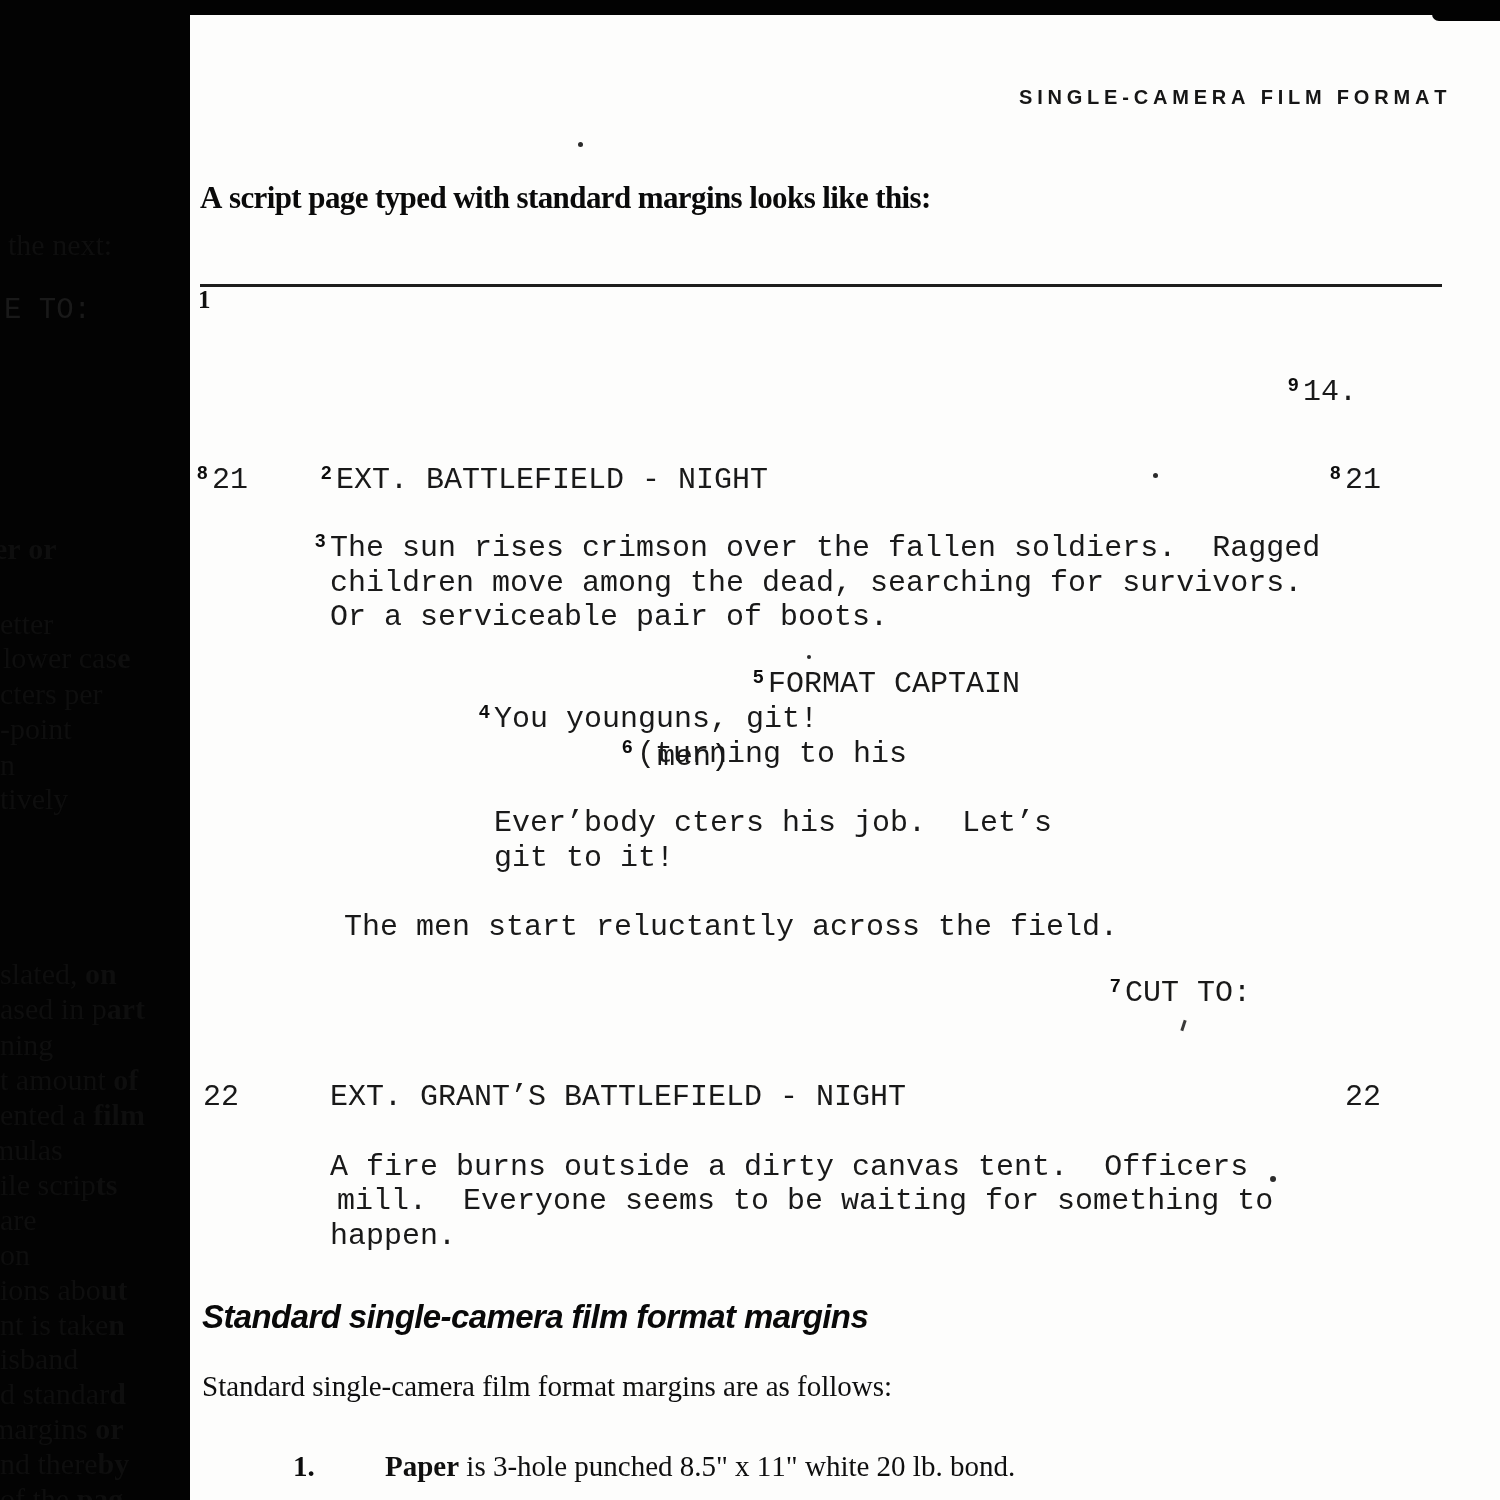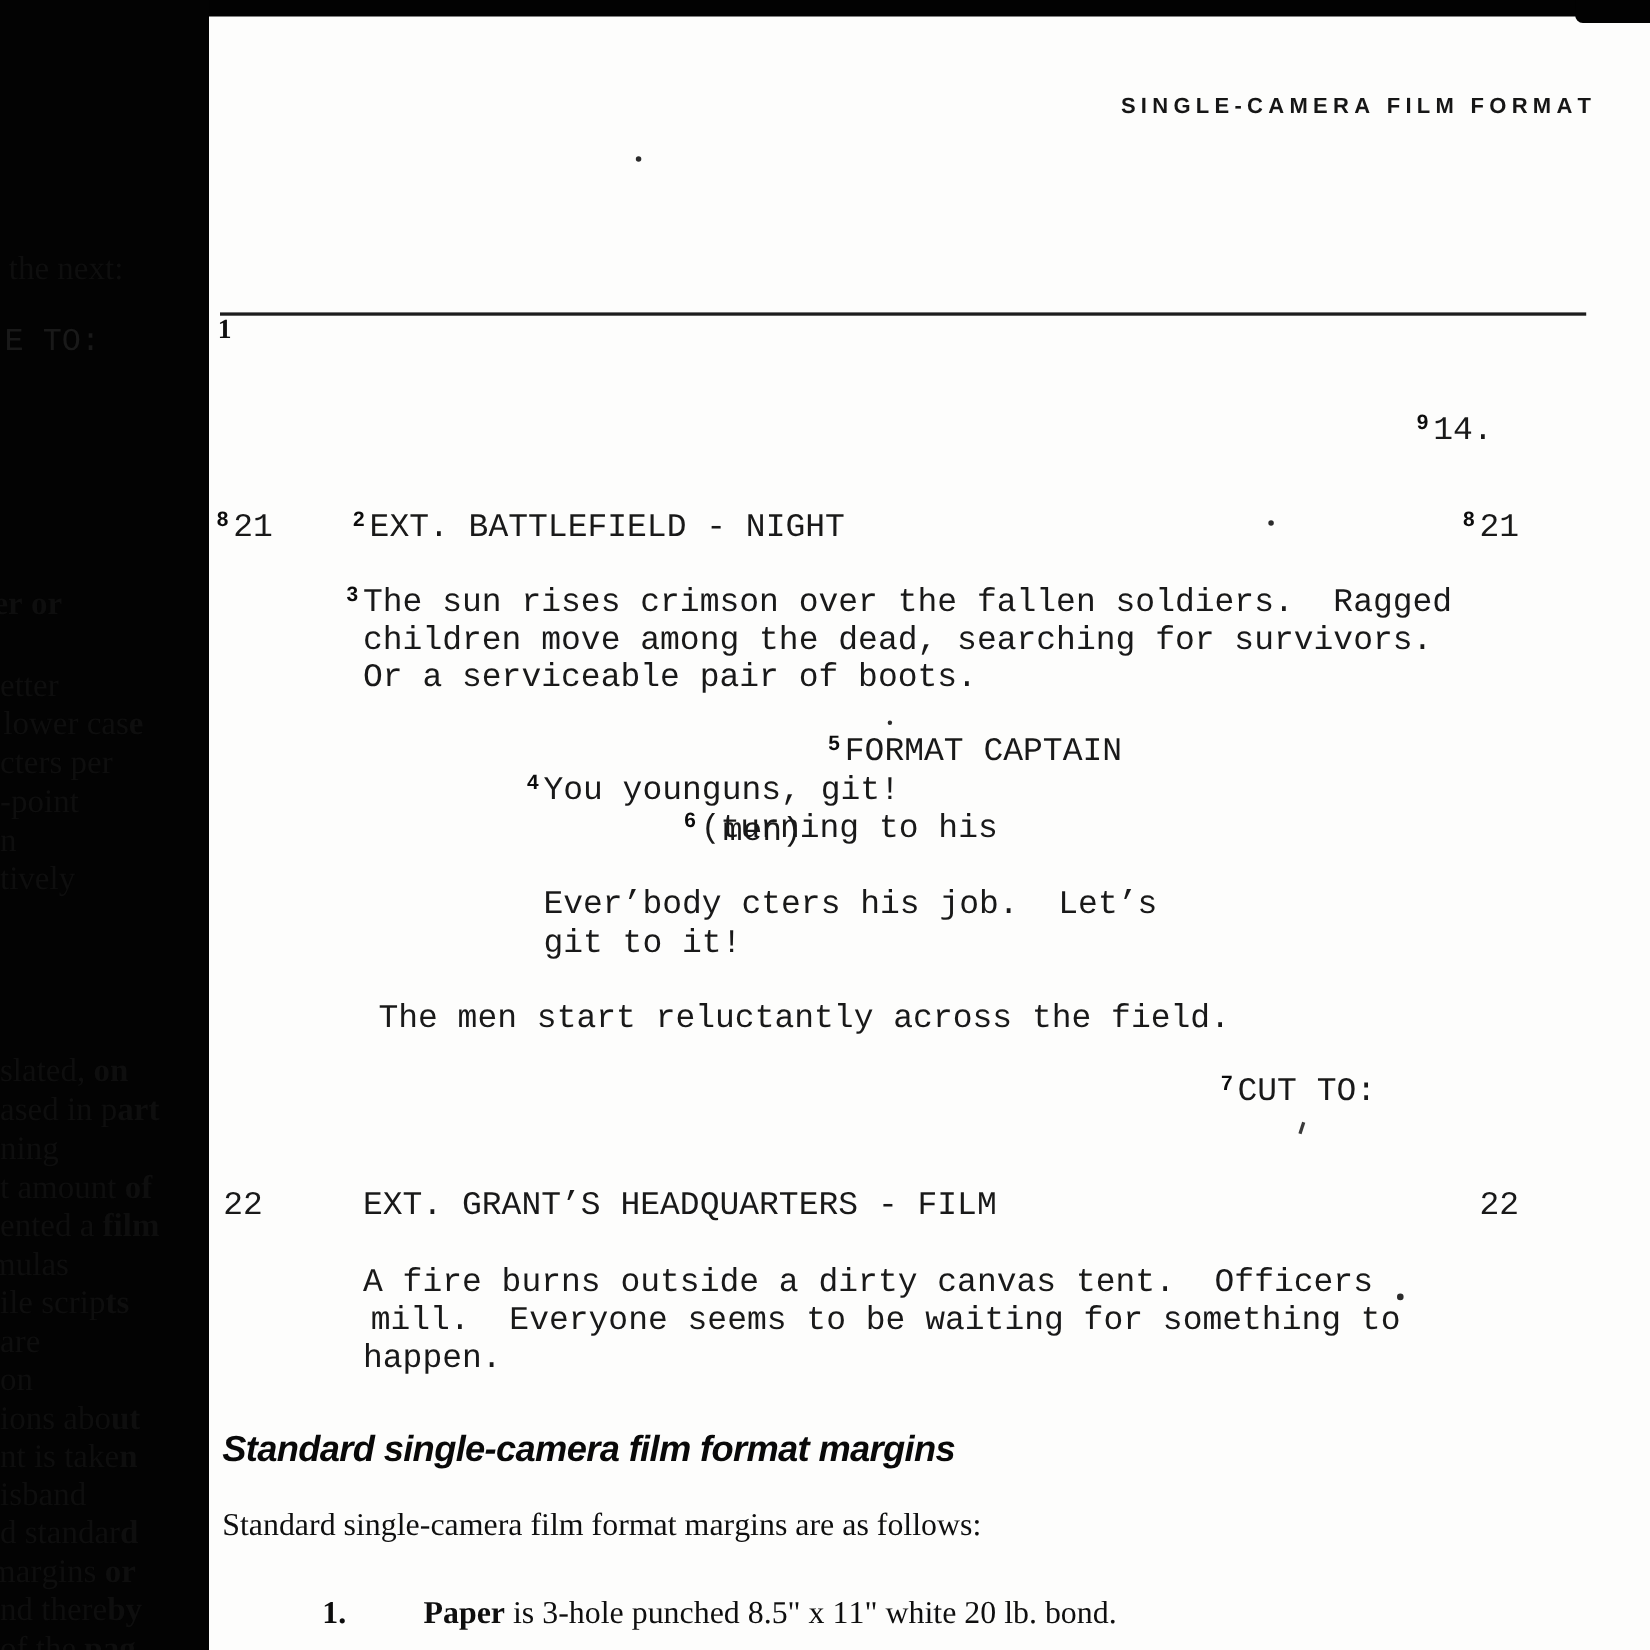--- a/index.html
+++ b/index.html
@@ -71,20 +71,21 @@
   <div class="lf" style="left:0px;top:1238px;"><span>on</span><b></b></div>
   <div class="lf" style="left:0px;top:1273px;"><span>ions abo</span><b>ut</b></div>
   <div class="lf" style="left:0px;top:1308px;"><span>nt is take</span><b>n</b></div>
   <div class="lf" style="left:0px;top:1342px;"><span>isband</span><b></b></div>
   <div class="lf" style="left:0px;top:1377px;"><span>d standar</span><b>d</b></div>
   <div class="lf" style="left:-9px;top:1412px;"><span>margins </span><b>or</b></div>
   <div class="lf" style="left:0px;top:1447px;"><span>nd there</span><b>by</b></div>
   <div class="lf" style="left:0px;top:1482px;"><span>of the </span><b>pag</b></div>
 
   <div class="running-header">SINGLE-CAMERA FILM FORMAT</div>
+  <div class="intro">A script page typed with standard margins looks like this:</div>
   <div class="rule"></div>
   <div class="rule-note">1</div>
 
   <div class="mono" style="left:1303px;top:376px;"><span class="note">9</span><span>14.</span></div>
 
   <div class="mono" style="left:212px;top:464px;"><span class="note">8</span><span>21</span></div>
   <div class="mono" style="left:336px;top:464px;"><span class="note">2</span><span>EXT. BATTLEFIELD - NIGHT</span></div>
   <div class="mono" style="left:1345px;top:464px;"><span class="note">8</span><span>21</span></div>
 
   <div class="mono" style="left:330px;top:532px;"><span class="note">3</span><span>The sun rises crimson over the fallen soldiers.  Ragged</span></div>
@@ -95,21 +96,21 @@
   <div class="mono" style="left:494px;top:703px;"><span class="note">4</span><span>You younguns, git!</span></div>
   <div class="mono" style="left:637px;top:738px;"><span class="note">6</span><span>(turning to his</span></div>
   <div class="mono" style="left:657px;top:741px;">men)</div>
   <div class="mono" style="left:494px;top:807px;">Ever’body cters his job.  Let’s</div>
   <div class="mono" style="left:494px;top:842px;">git to it!</div>
 
   <div class="mono" style="left:344px;top:911px;">The men start reluctantly across the field.</div>
   <div class="mono" style="left:1125px;top:977px;"><span class="note">7</span><span>CUT TO:</span></div>
 
   <div class="mono" style="left:203px;top:1081px;">22</div>
-  <div class="mono" style="left:330px;top:1081px;">EXT. GRANT’S HEADQUARTERS - FILM</div>
+  <div class="mono" style="left:330px;top:1081px;">EXT. GRANT’S BATTLEFIELD - NIGHT</div>
   <div class="mono" style="left:1345px;top:1081px;">22</div>
 
   <div class="mono" style="left:330px;top:1151px;">A fire burns outside a dirty canvas tent.  Officers</div>
   <div class="mono" style="left:337px;top:1185px;">mill.  Everyone seems to be waiting for something to</div>
   <div class="mono" style="left:330px;top:1220px;">happen.</div>
 
   <div class="margins-heading">Standard single-camera film format margins</div>
   <div class="margins-intro">Standard single-camera film format margins are as follows:</div>
   <div class="item-num">1.</div>
   <div class="item-body"><b>Paper</b><span> is 3-hole punched 8.5" x 11" white 20 lb. bond.</span></div>

